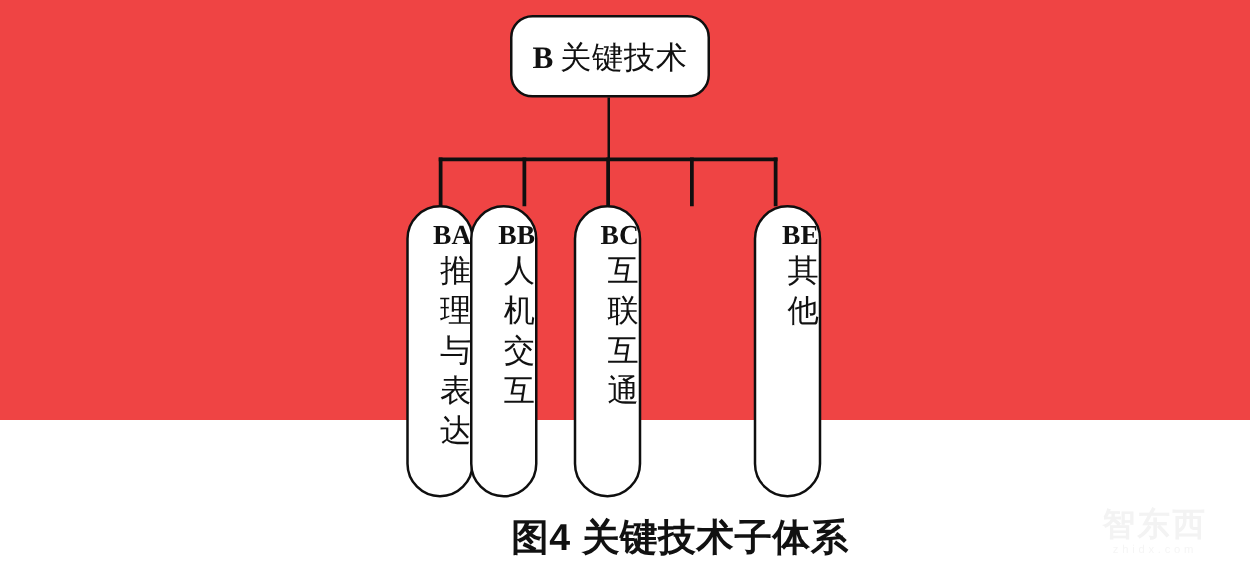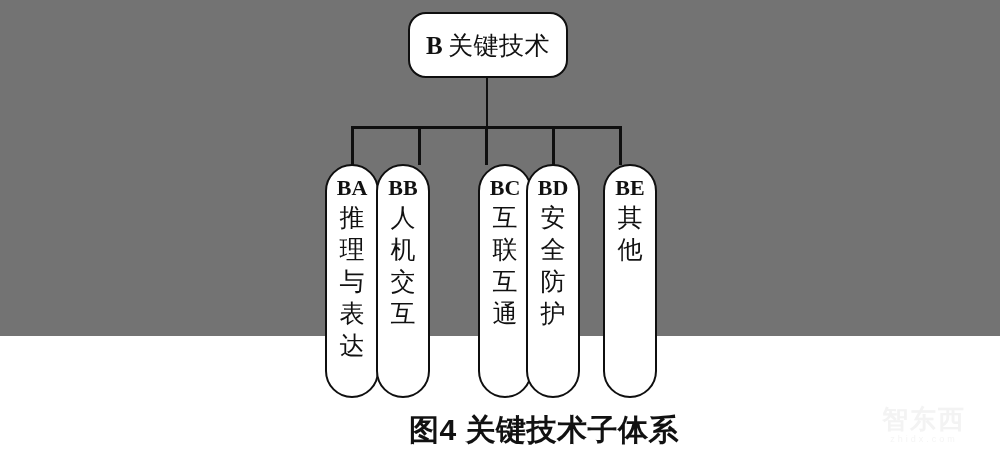--- a/index.html
+++ b/index.html
@@ -10,21 +10,21 @@
     width: 1000px;
     height: 460px;
     background: #ffffff;
     font-family: "Liberation Sans", sans-serif;
     overflow: hidden;
   }
   #canvas {
     position: relative;
     width: 1000px;
     height: 336px;
-    background: #737373;
+    background: #ef4444;
   }
 
   
   .root-node {
     position: absolute;
     left: 408px;
     top: 12px;
     width: 160px;
     height: 66px;
     box-sizing: border-box;
@@ -77,21 +77,21 @@
     position: absolute;
     top: 164px;
     width: 54px;
     height: 234px;
     box-sizing: border-box;
     border: 2.6px solid #0f0f0f;
     border-radius: 27px;
     background: #ffffff;
     display: flex;
     flex-direction: column;
-    align-items: center;
+    align-items: flex-end;
     padding-top: 9px;
   }
   .child-code {
     font-family: "Liberation Serif", serif;
     font-weight: bold;
     font-size: 22px;
     line-height: 25px;
     color: #111111;
     letter-spacing: 0px;
   }
@@ -186,39 +186,30 @@
   <div class="child-node" style="left:376px;">
     <div class="child-code">BB</div>
     <div class="child-chars">
       <span>人</span>
       <span>机</span>
       <span>交</span>
       <span>互</span>
     </div>
   </div>
 
-  <div class="child-node" style="left:478px;">
+  <div class="child-node" style="left:459px;">
     <div class="child-code">BC</div>
     <div class="child-chars">
       <span>互</span>
       <span>联</span>
       <span>互</span>
       <span>通</span>
     </div>
   </div>
 
-  <div class="child-node" style="left:526px;">
-    <div class="child-code">BD</div>
-    <div class="child-chars">
-      <span>安</span>
-      <span>全</span>
-      <span>防</span>
-      <span>护</span>
-    </div>
-  </div>
 
   <div class="child-node" style="left:603px;">
     <div class="child-code">BE</div>
     <div class="child-chars">
       <span>其</span>
       <span>他</span>
     </div>
   </div>
 
   <div class="caption">图4 关键技术子体系</div>

